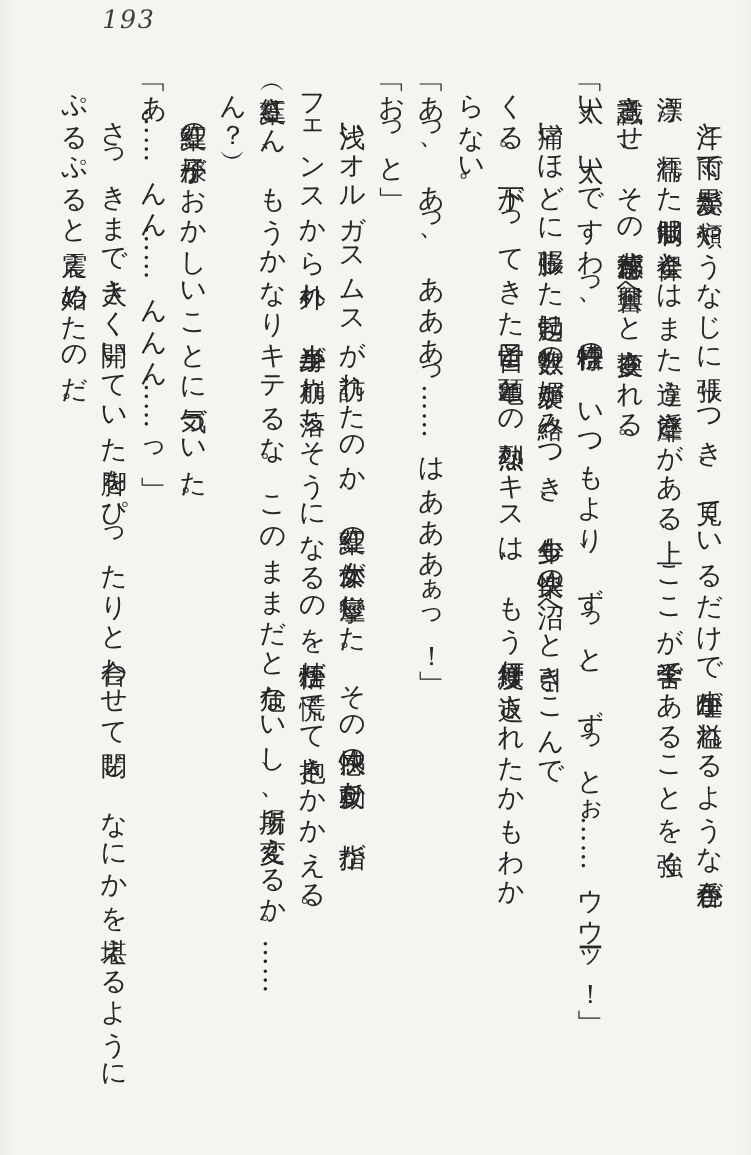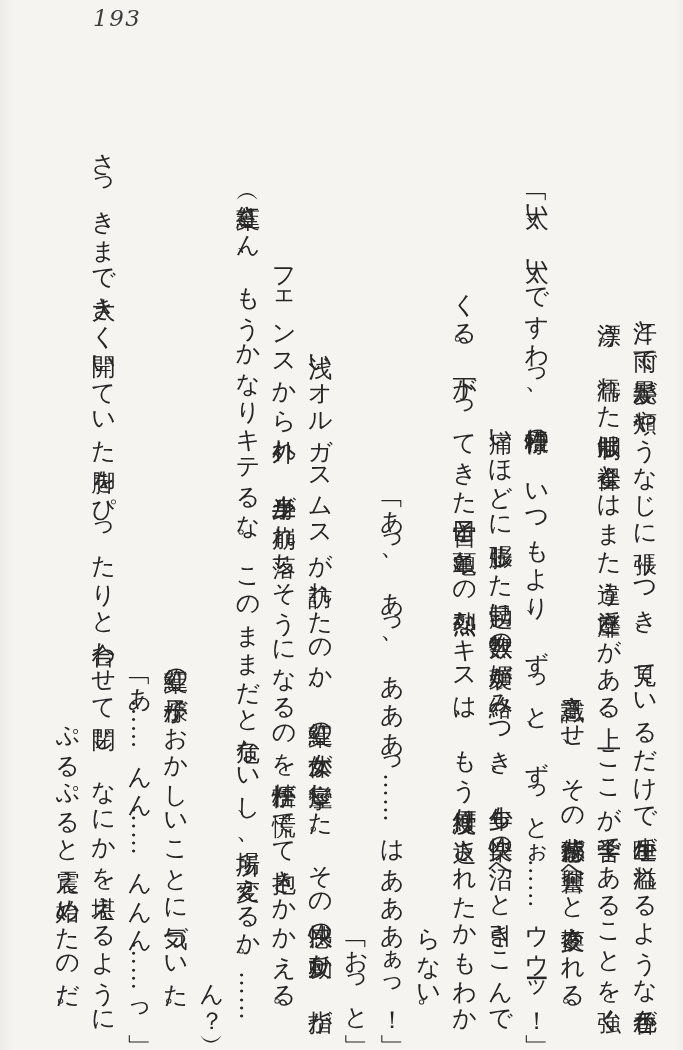--- a/index.html
+++ b/index.html
@@ -11,21 +11,20 @@
     height: 1050px;
     background: #e9e8e5;
     font-family: "DejaVu Serif", "Liberation Serif", serif;
   }
   .page {
     position: relative;
     width: 683px;
     height: 1050px;
     background: var(--paper, #f5f4f1);
     overflow: hidden;
-    text-align: right;
   }
   
   .page::before {
     content: "";
     position: absolute;
     inset: 0;
     pointer-events: none;
     background:
       linear-gradient(to right, rgba(0,0,0,0.035), rgba(0,0,0,0) 14px),
       linear-gradient(to left, rgba(0,0,0,0.025), rgba(0,0,0,0) 10px);

